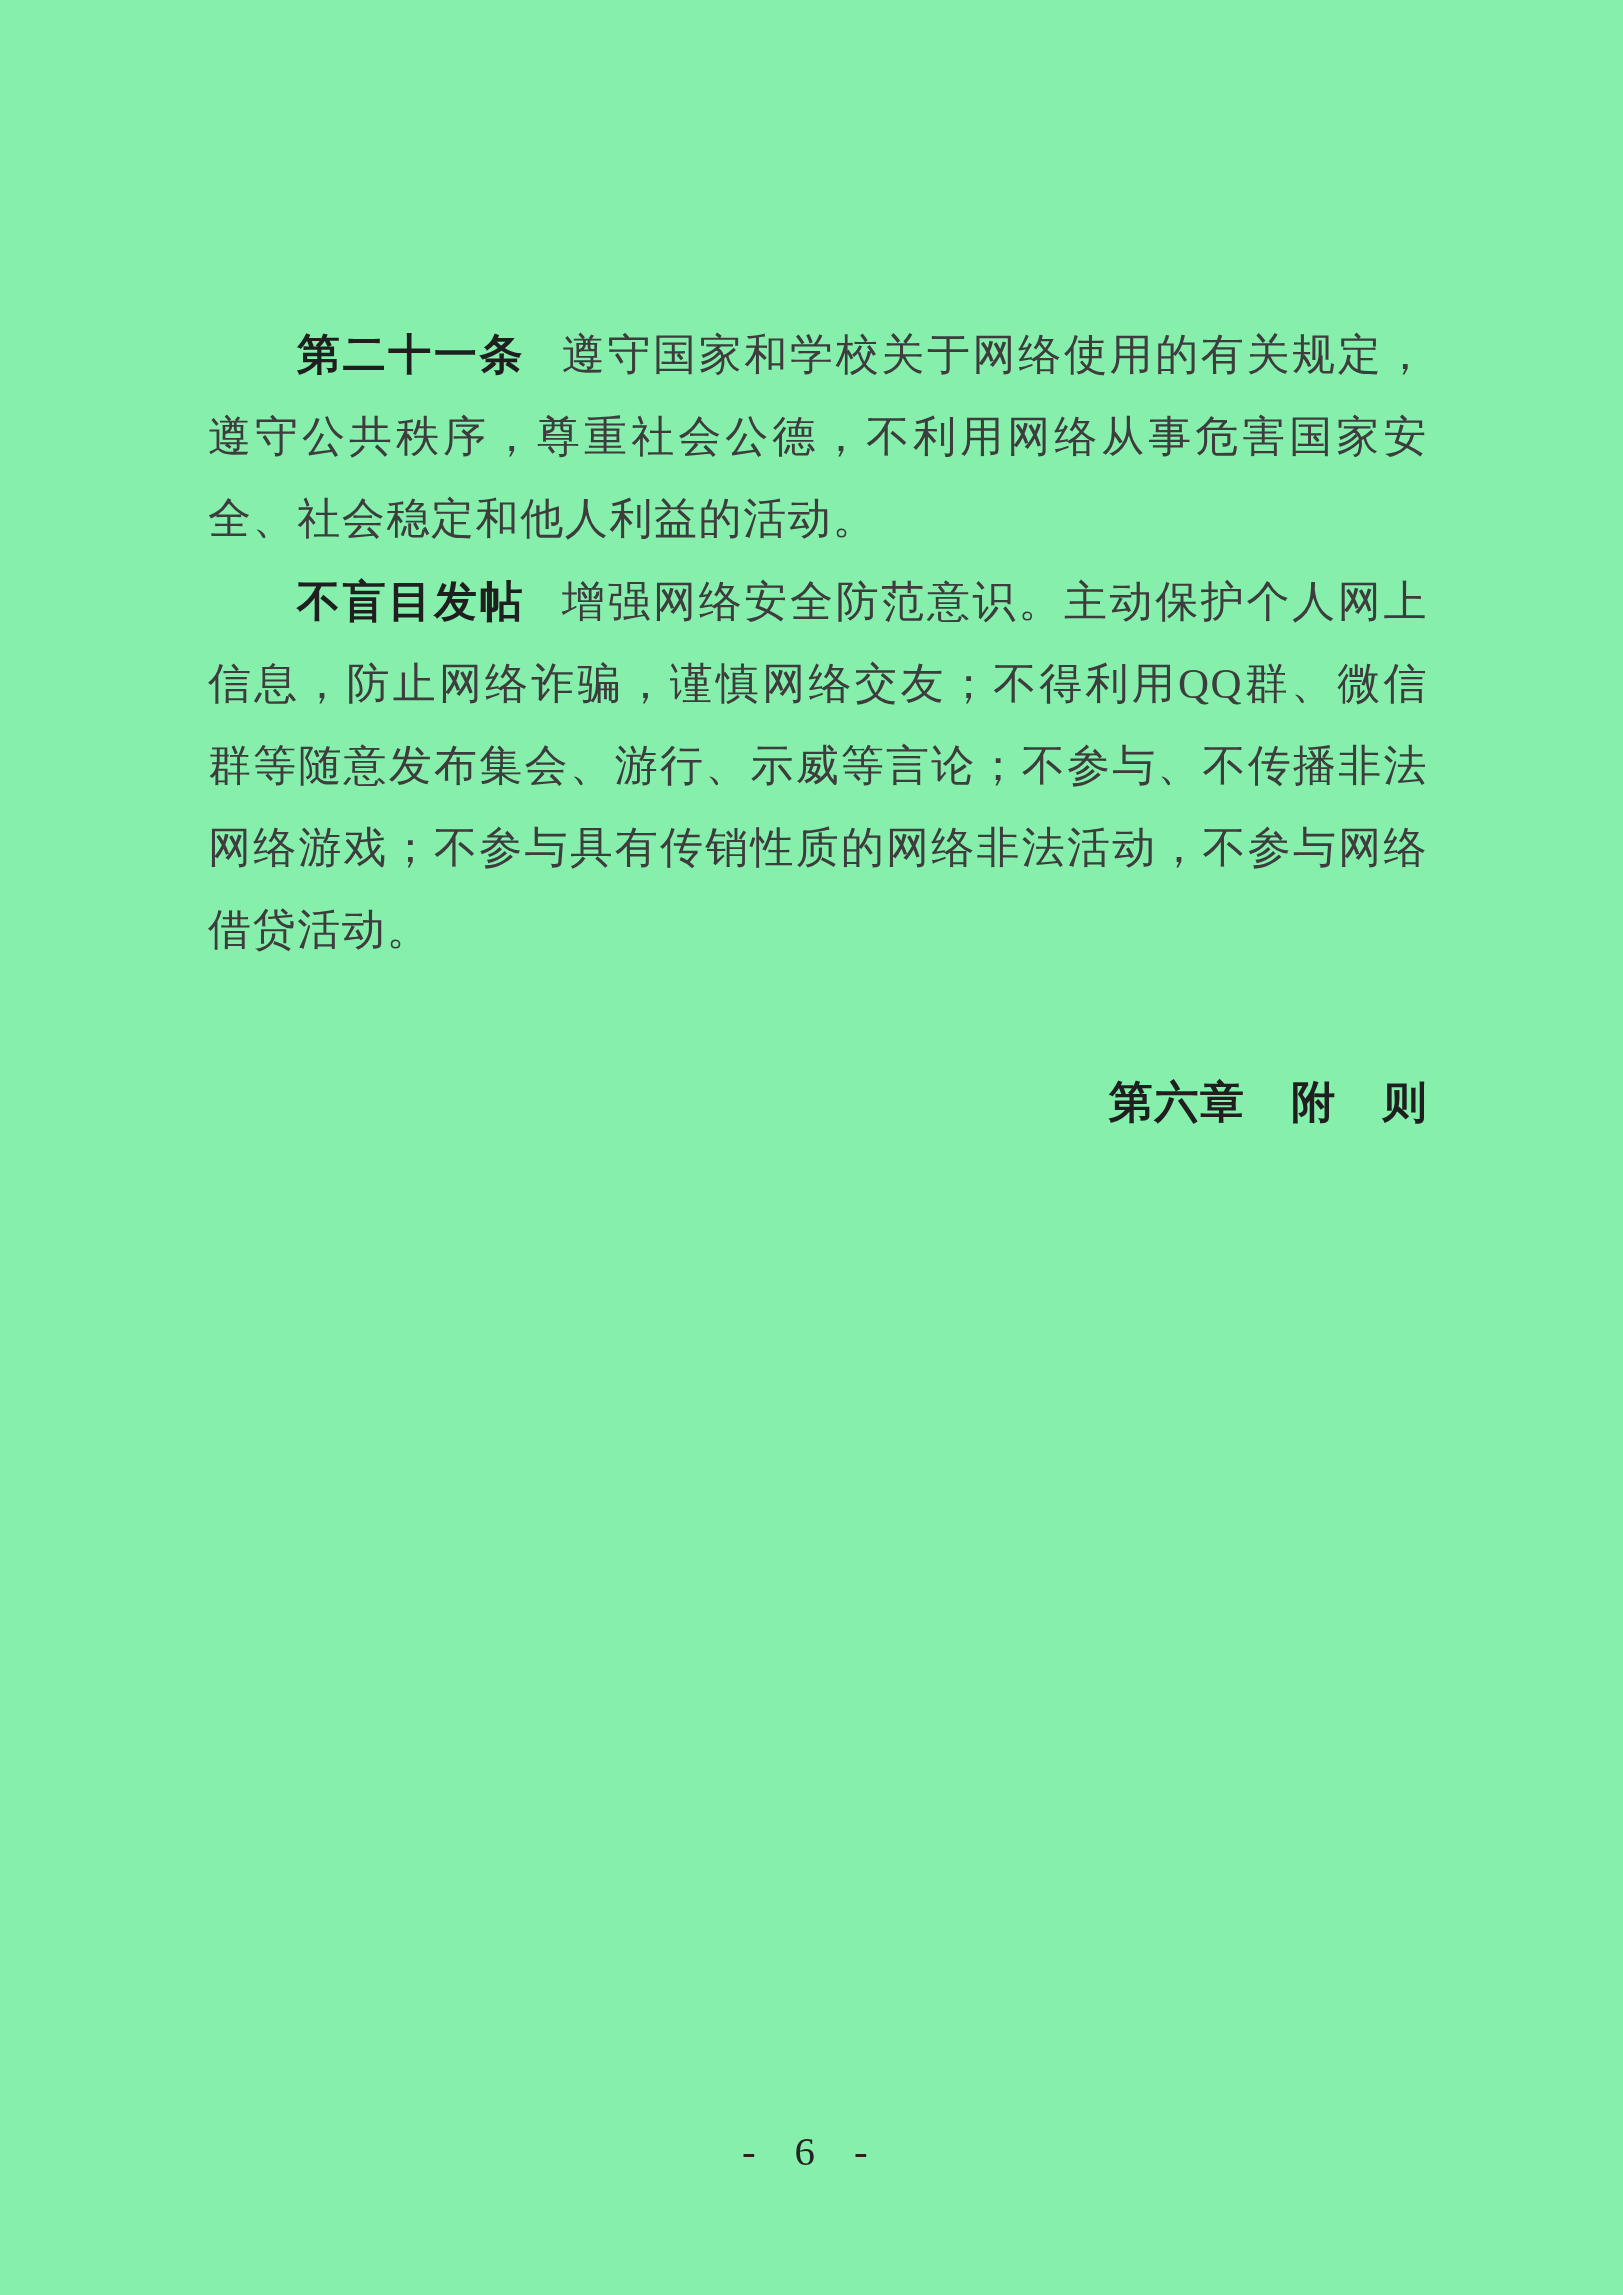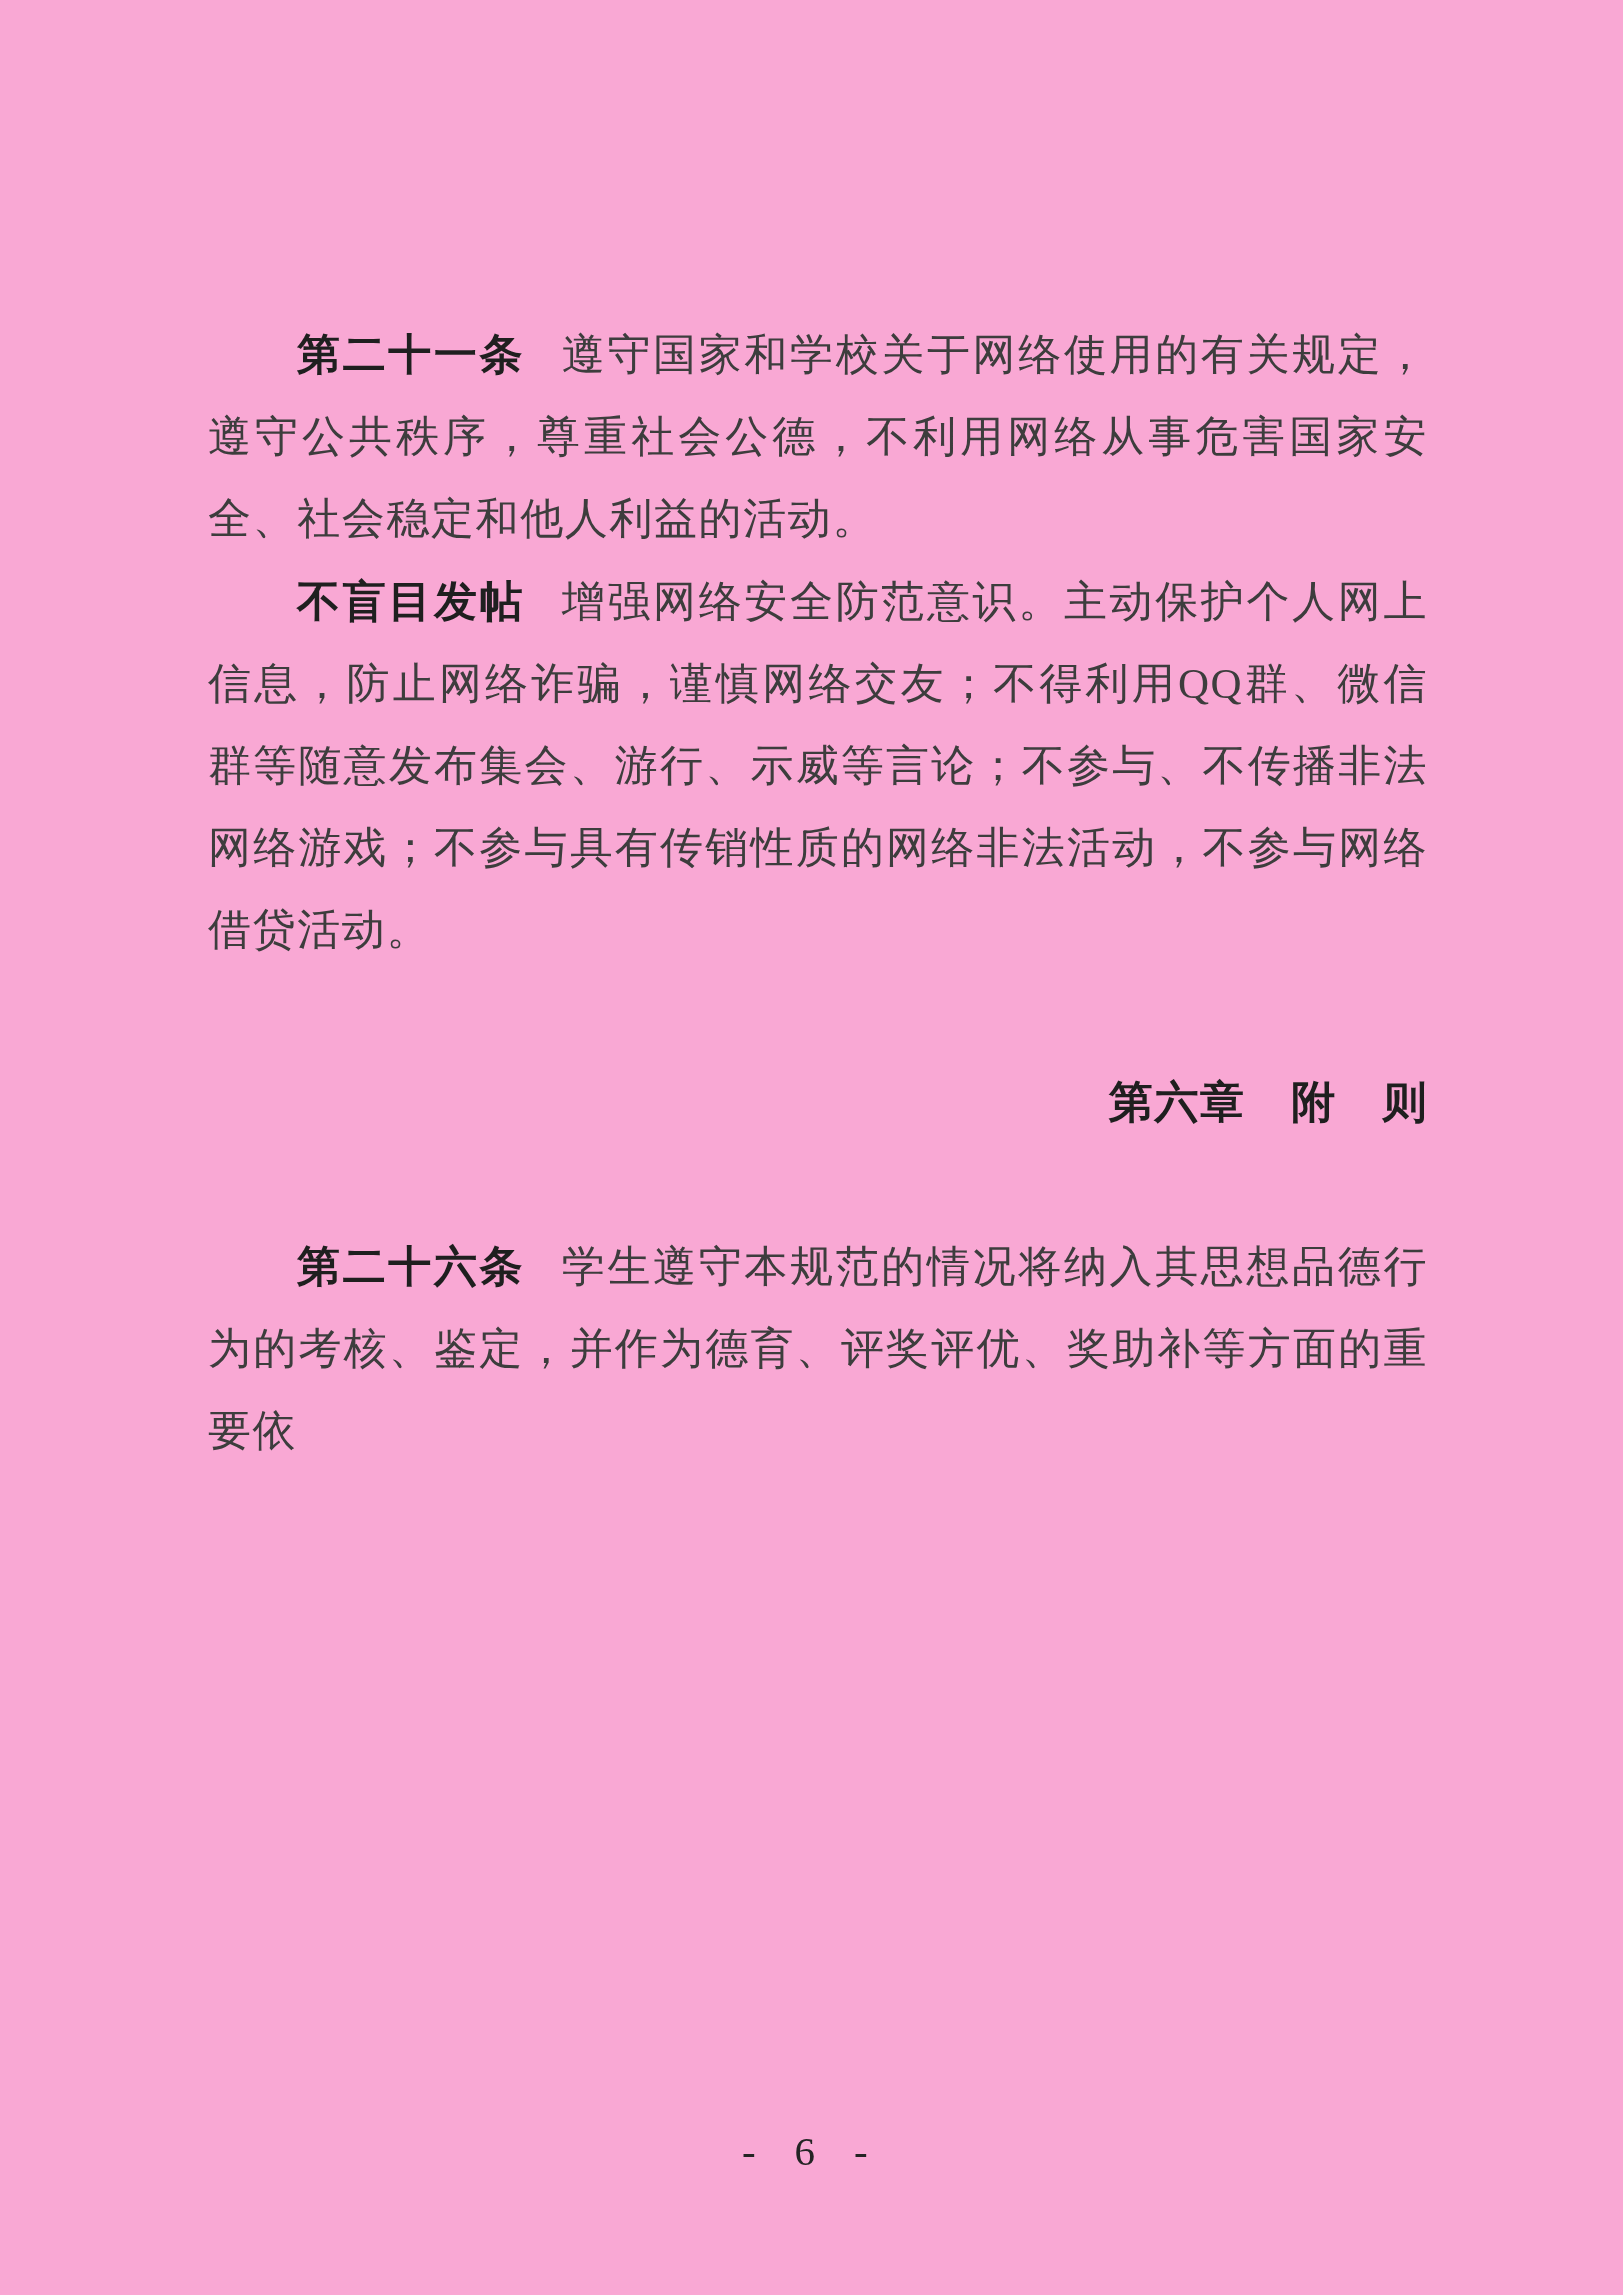--- a/index.html
+++ b/index.html
@@ -10,21 +10,21 @@
   body {
     width: 1624px;
     height: 2295px;
     position: relative;
     overflow: hidden;
     font-family: "Liberation Serif", serif;
   }
   .page {
     position: absolute;
     inset: 0;
-    background: #f9a8d4;
+    background: #86efac;
   }
   .content {
     position: absolute;
     left: 208px;
     top: 313px;
     width: 1220px;
   }
   .para {
     margin: 0;
     font-family: "Liberation Serif", "DejaVu Serif", serif;
@@ -74,19 +74,18 @@
 
     <p class="para"><span class="lead">第二十一条</span><span>遵守国家和学校关于网络使用的有关规定，遵守公共秩序，尊重社会公德，不利用网络从事危害国家安全、社会稳定和他人利益的活动。</span></p>
 
 
     <p class="para"><span class="lead">不盲目发帖</span><span>增强网络安全防范意识。主动保护个人网上信息，防止网络诈骗，谨慎网络交友；不得利用QQ群、微信群等随意发布集会、游行、示威等言论；不参与、不传播非法网络游戏；不参与具有传销性质的网络非法活动，不参与网络借贷活动。</span></p>
 
 
 
     <h2 class="chapter">第六章　附　则</h2>
 
-    <p class="para"><span class="lead">第二十六条</span><span>学生遵守本规范的情况将纳入其思想品德行为的考核、鉴定，并作为德育、评奖评优、奖助补等方面的重要依</span></p>
 
   </div>
 
   <div class="footer">- 6 -</div>
 </div>
 
 
 </body></html>

